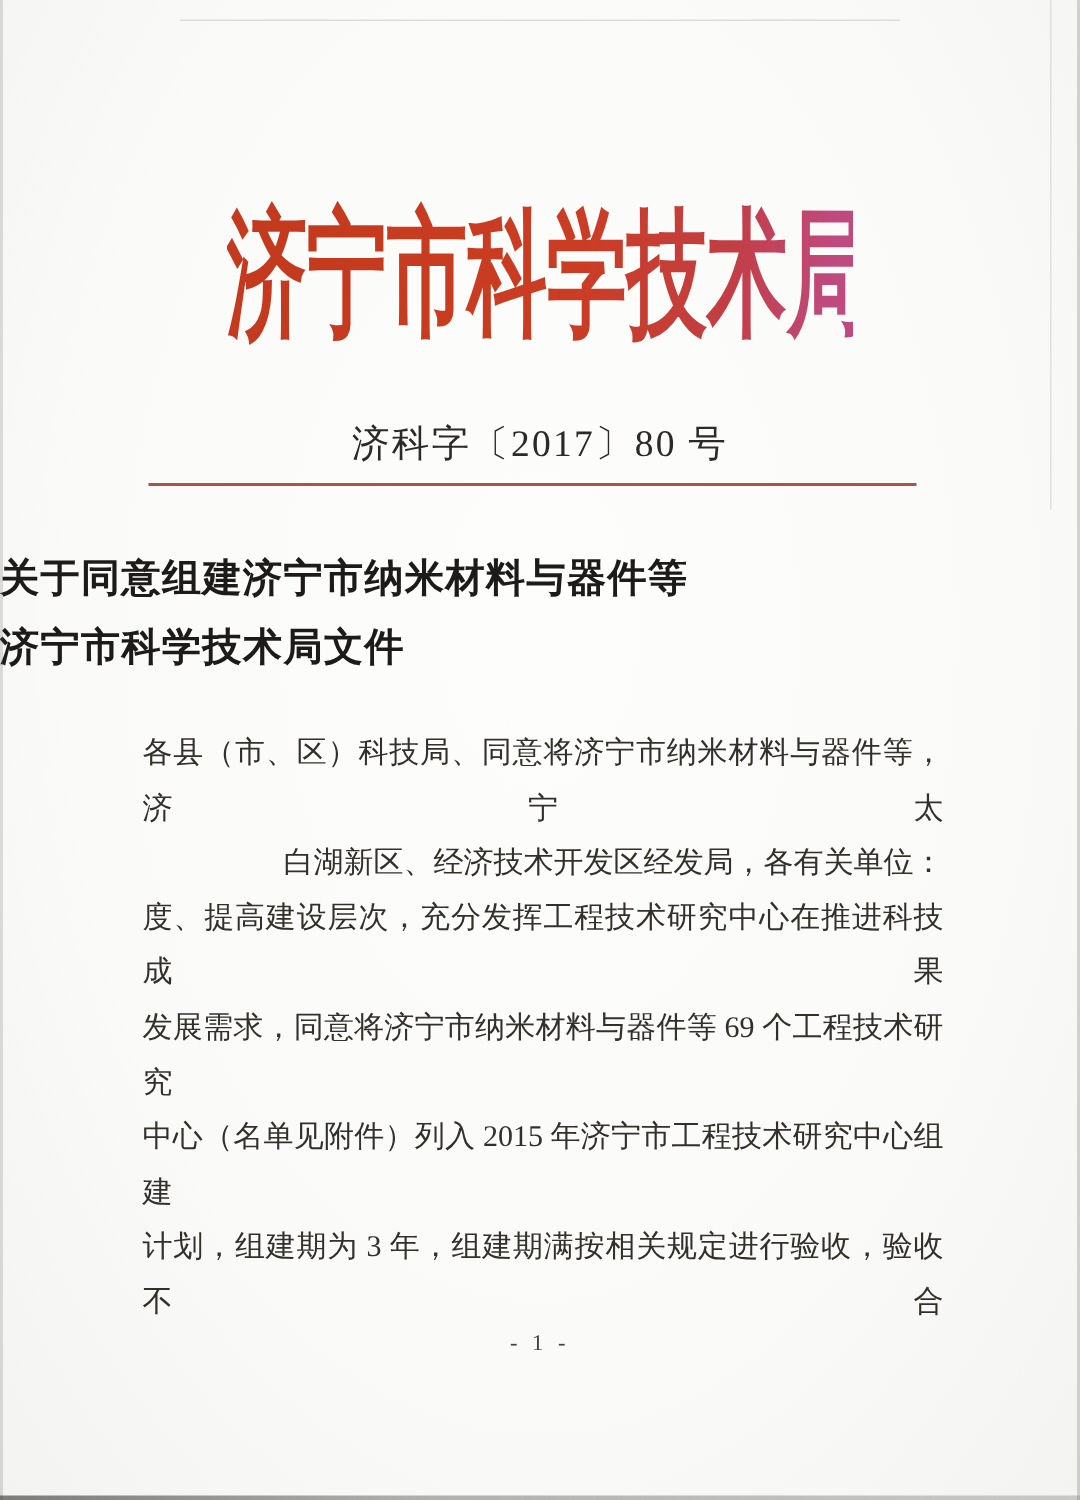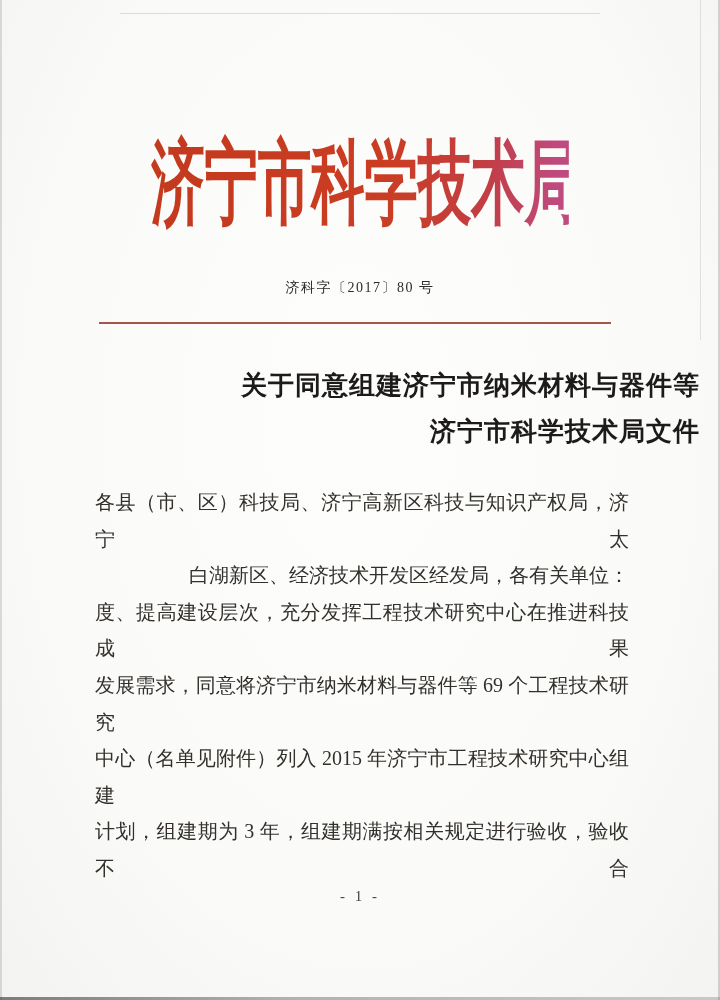--- a/index.html
+++ b/index.html
@@ -58,41 +58,41 @@
       color: transparent;
     }
   }
 
   .doc-number {
     position: absolute;
     top: 279px;
     left: 0;
     width: 720px;
     text-align: center;
-    font-size: 14px;
+    font-size: 25px;
     letter-spacing: 1.5px;
     color: #2c2a27;
   }
 
   .red-line {
     position: absolute;
     top: 322px;
     left: 99px;
     width: 512px;
     height: 2px;
     background: var(--divider-red, #a8544a);
   }
 
   .doc-title {
     position: absolute;
     top: 362px;
     left: 0;
     width: 700px;
     margin: 0;
-    text-align: right;
+    text-align: left;
     font-family: "Liberation Sans", "DejaVu Sans", sans-serif;
     font-weight: bold;
     font-size: 26px;
     line-height: 46px;
     letter-spacing: 1px;
     color: #1d1b19;
   }
   .doc-title .t-line { display: block; }
 
   .body-text {
@@ -142,21 +142,21 @@
   <div class="doc-number">济科字〔2017〕80 号</div>
 
   <div class="red-line"></div>
 
   <h1 class="doc-title">
     <span class="t-line">关于同意组建济宁市纳米材料与器件等</span>
     <span class="t-line">济宁市科学技术局文件</span>
   </h1>
 
   <div class="body-text">
-    <p class="j">各县（市、区）科技局、济宁高新区科技与知识产权局，济宁太</p>
+    <p class="j">各县（市、区）科技局、同意将济宁市纳米材料与器件等，济宁太</p>
     <p>白湖新区、经济技术开发区经发局，各有关单位：</p>
     <p class="j">度、提高建设层次，充分发挥工程技术研究中心在推进科技成果</p>
     <p class="j">发展需求，同意将济宁市纳米材料与器件等 69 个工程技术研究</p>
     <p class="j">中心（名单见附件）列入 2015 年济宁市工程技术研究中心组建</p>
     <p class="j">计划，组建期为 3 年，组建期满按相关规定进行验收，验收不合</p>
 
   </div>
 
   <div class="page-number">- 1 -</div>
 

